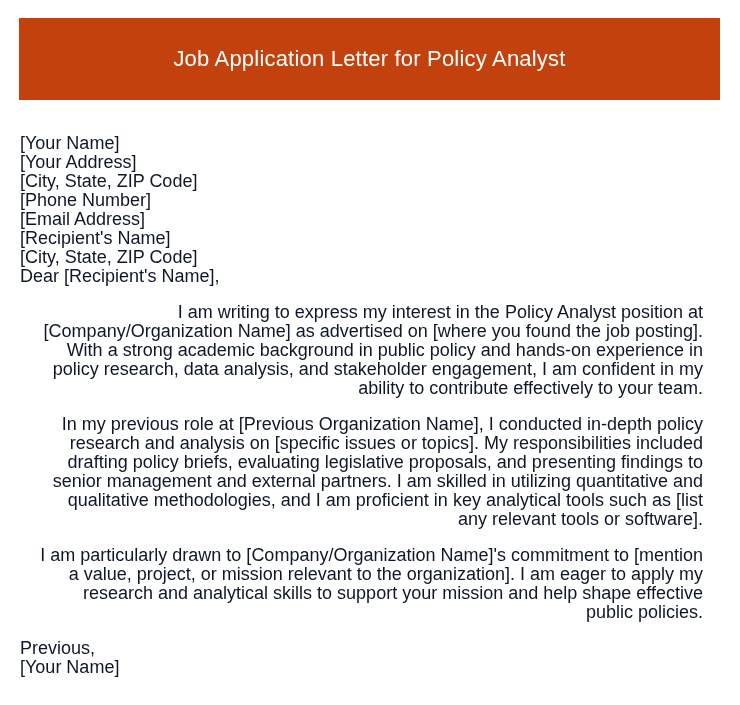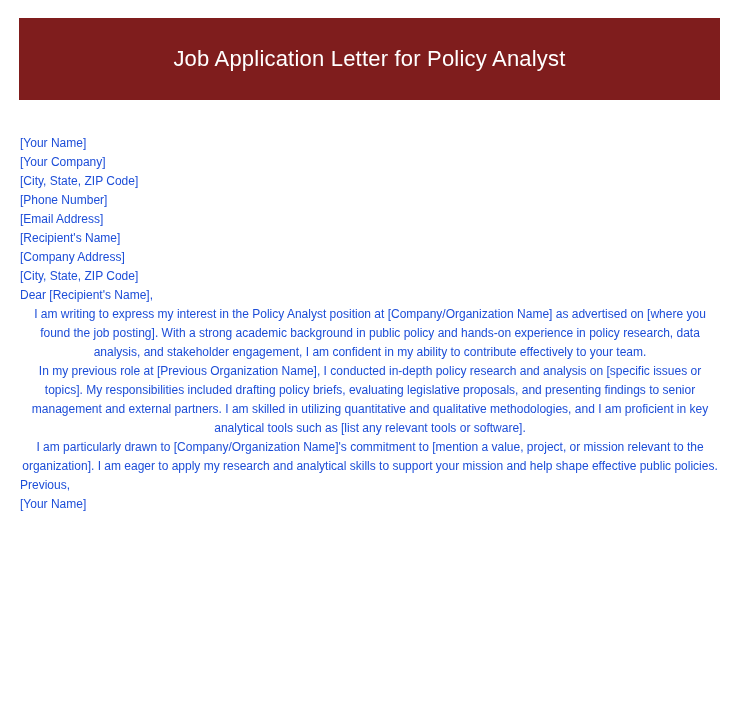--- a/index.html
+++ b/index.html
@@ -18,77 +18,76 @@
     width: 740px;
     height: 705px;
     background: #ffffff;
   }
   .letter-header {
     position: absolute;
     left: 19px;
     top: 18px;
     width: 701px;
     height: 82px;
-    background: #7f1d1d;
+    background: #c2410c;
     display: flex;
     align-items: center;
     justify-content: center;
     box-sizing: border-box;
   }
   .letter-header-title {
     color: #ffffff;
     font-size: 22px;
     font-weight: normal;
     letter-spacing: 0.2px;
     font-family: "Liberation Sans", sans-serif;
     margin: 0;
     text-align: center;
     line-height: 1.2;
   }
   .letter-body {
     position: absolute;
     left: 20px;
     top: 134px;
     width: 700px;
-    color: #1d4ed8;
-    font-size: 12px;
+    color: #0f172a;
+    font-size: 18px;
     line-height: 19px;
     font-family: "Liberation Sans", sans-serif;
   }
   .letter-line {
     margin: 0;
     padding: 0;
     white-space: normal;
   }
   .letter-para {
-    margin: 0;
+    margin: 17px;
     padding: 0;
-    text-align: center;
+    text-align: right;
   }
 </style>
 </head>
 <body>
 
 <div class="page">
 
   <div class="letter-header">
     <h1 class="letter-header-title">Job Application Letter for Policy Analyst</h1>
   </div>
 
   <div class="letter-body">
 
     <div class="letter-line">[Your Name]</div>
-    <div class="letter-line">[Your Company]</div>
+    <div class="letter-line">[Your Address]</div>
     <div class="letter-line">[City, State, ZIP Code]</div>
     <div class="letter-line">[Phone Number]</div>
     <div class="letter-line">[Email Address]</div>
 
 
     <div class="letter-line">[Recipient's Name]</div>
-    <div class="letter-line">[Company Address]</div>
     <div class="letter-line">[City, State, ZIP Code]</div>
 
     <div class="letter-line">Dear [Recipient's Name],</div>
 
     <p class="letter-para">I am writing to express my interest in the Policy Analyst position at [Company/Organization Name] as advertised on [where you found the job posting]. With a strong academic background in public policy and hands-on experience in policy research, data analysis, and stakeholder engagement, I am confident in my ability to contribute effectively to your team.</p>
     <p class="letter-para">In my previous role at [Previous Organization Name], I conducted in-depth policy research and analysis on [specific issues or topics]. My responsibilities included drafting policy briefs, evaluating legislative proposals, and presenting findings to senior management and external partners. I am skilled in utilizing quantitative and qualitative methodologies, and I am proficient in key analytical tools such as [list any relevant tools or software].</p>
     <p class="letter-para">I am particularly drawn to [Company/Organization Name]'s commitment to [mention a value, project, or mission relevant to the organization]. I am eager to apply my research and analytical skills to support your mission and help shape effective public policies.</p>
 
     <div class="letter-line">Previous,</div>
     <div class="letter-line">[Your Name]</div>

